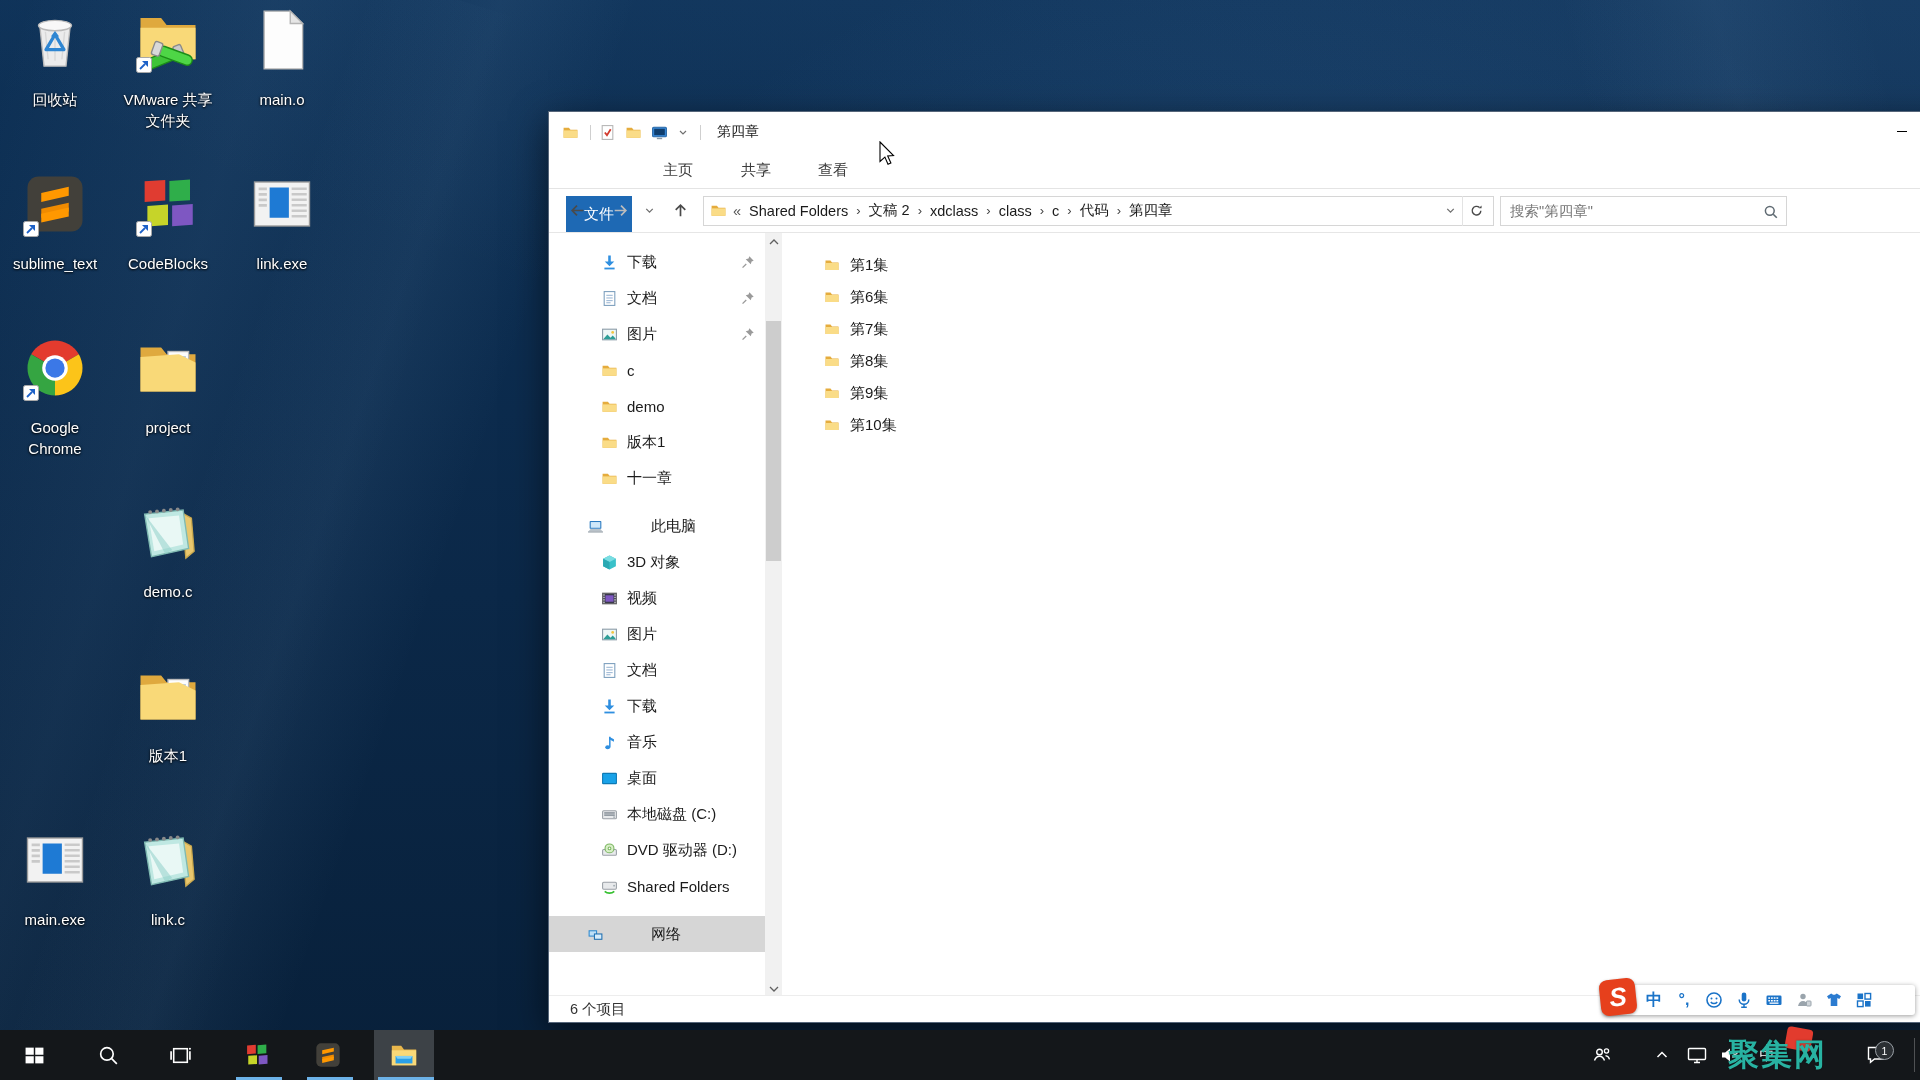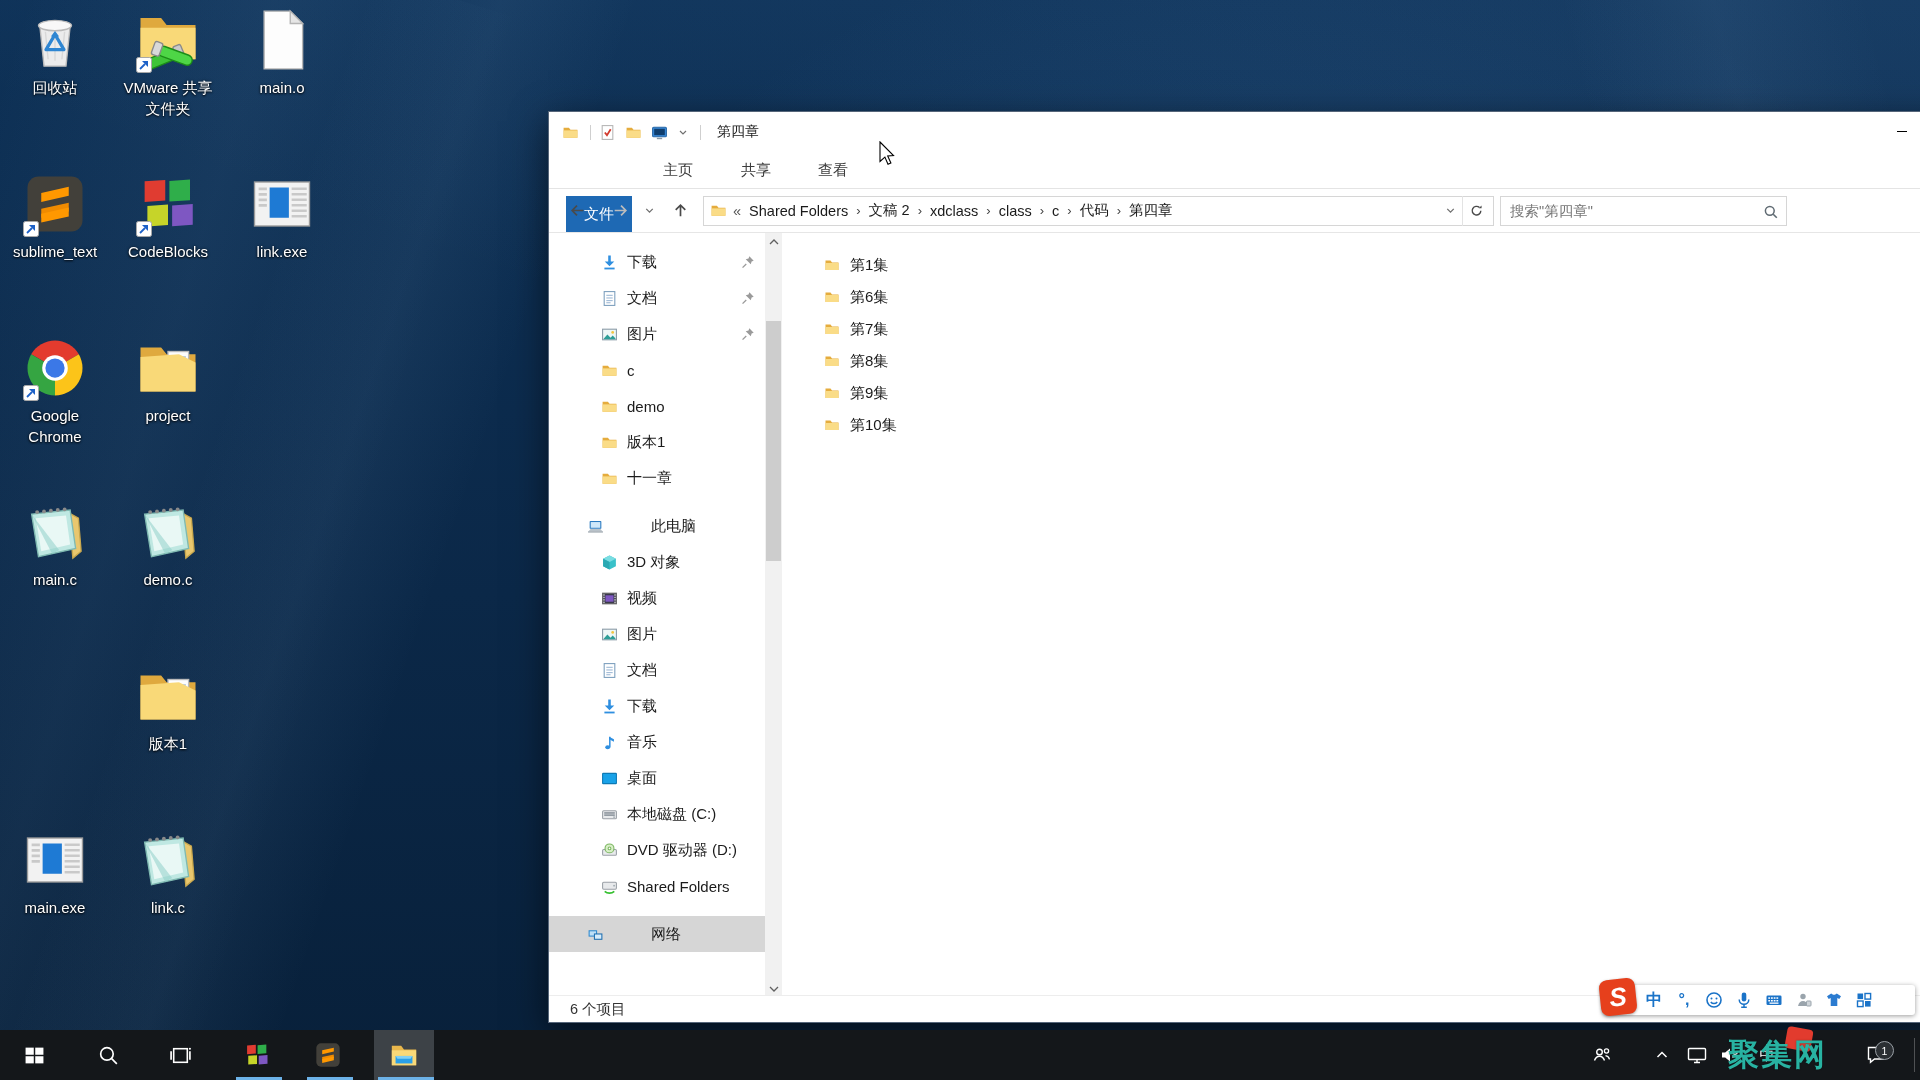--- a/index.html
+++ b/index.html
@@ -8,21 +8,21 @@
          background:
            radial-gradient(1100px 750px at 66% 36%, rgba(70,130,190,.22), rgba(0,0,0,0) 62%),
            linear-gradient(200deg, rgba(110,160,215,.10) 0%, rgba(0,0,0,0) 45%),
            linear-gradient(180deg,#0e3258 0%,#0b2848 55%,#08203a 100%);}
   .beam{position:absolute;pointer-events:none;background:linear-gradient(90deg,rgba(255,255,255,0),rgba(150,195,235,.07),rgba(255,255,255,0));}
   #beam1{left:-140px;top:-80px;width:480px;height:1300px;transform:rotate(17deg);}
   #beam2{left:180px;top:-120px;width:260px;height:1350px;transform:rotate(19deg);}
   #beam3{left:1700px;top:-100px;width:300px;height:1300px;transform:rotate(-14deg);}
 
   
-  .dcell{position:absolute;width:110px;display:flex;flex-direction:column;align-items:center;}
+  .dcell{position:absolute;width:110px;display:flex;flex-direction:column;align-items:center;gap:12px;}
   .dicon{position:relative;width:68px;height:68px;display:flex;align-items:center;justify-content:center;}
   .dicon svg.big{width:66px;height:66px;}
   .dicon svg.sc{position:absolute;left:2px;bottom:1px;width:16px;height:16px;}
   .dlabel{margin-top:3px;max-width:106px;text-align:center;font-size:15px;line-height:21px;color:#fff;
           text-shadow:0 1px 2px rgba(0,0,0,.9),0 0 3px rgba(0,0,0,.6);word-break:break-word;}
 
   
   .window{position:absolute;left:548px;top:111px;width:1480px;height:912px;background:#fff;
           border:1px solid #56667a;box-shadow:0 10px 34px rgba(0,0,0,.55);box-sizing:border-box;}
   .titlebar{position:relative;height:40px;display:flex;align-items:center;padding-left:13px;}
@@ -474,28 +474,20 @@
   </div>
   <div class="dcell" style="left:113px;top:334px">
     <div class="dicon">
         <svg class="big">
           <use href="#s-folder-files"></use>
         </svg>
       </div>
     <div class="dlabel">project</div>
   </div>
 
-  <div class="dcell" style="left:0;top:498px">
-    <div class="dicon">
-        <svg class="big">
-          <use href="#s-notepad"></use>
-        </svg>
-      </div>
-    <div class="dlabel">main.c</div>
-  </div>
   <div class="dcell" style="left:113px;top:498px">
     <div class="dicon">
         <svg class="big">
           <use href="#s-notepad"></use>
         </svg>
       </div>
     <div class="dlabel">demo.c</div>
   </div>
 
   <div class="dcell" style="left:113px;top:662px">

